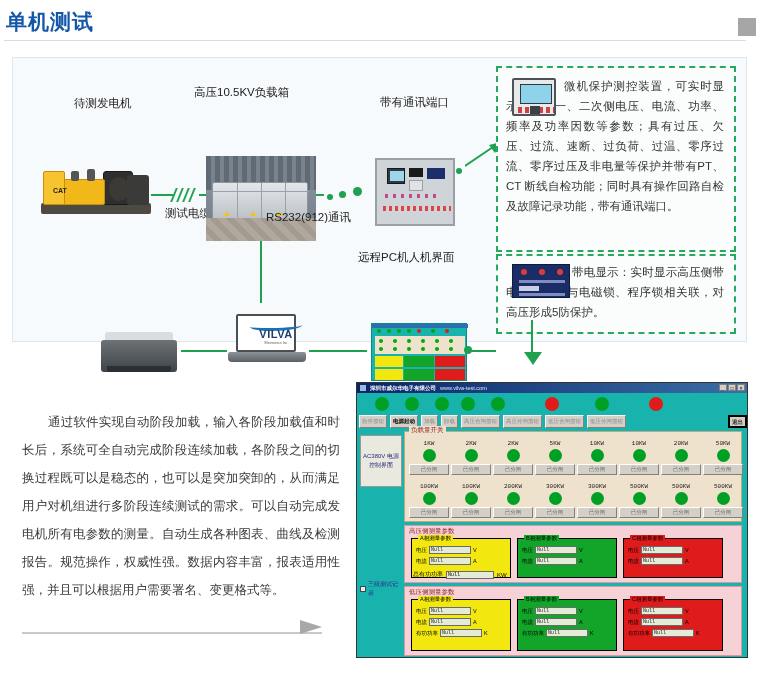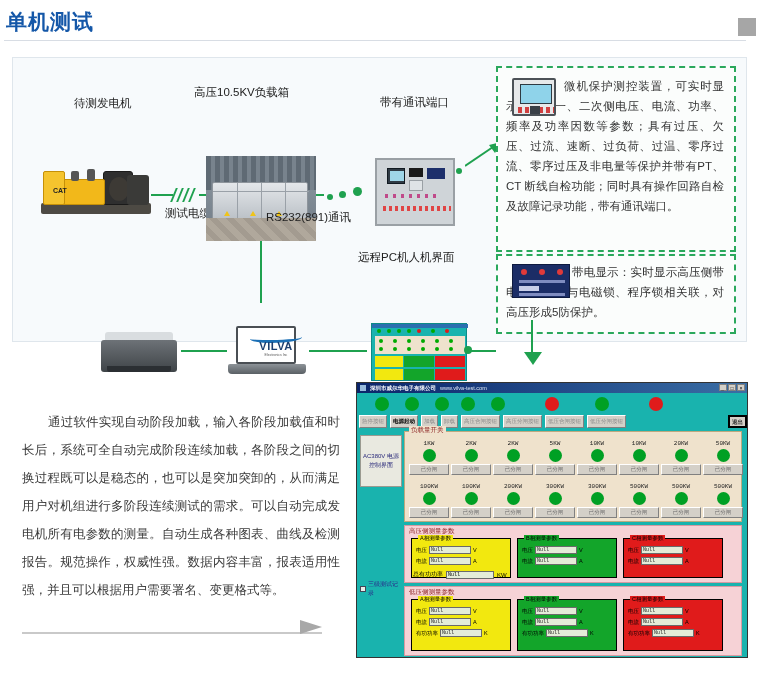--- a/index.html
+++ b/index.html
@@ -84,21 +84,21 @@
   #ctrlpanel .leds2 { position:absolute; left:8px; top:34px; width:56px; height:4px;
     background:repeating-linear-gradient(90deg,#c04a8a 0 3px,transparent 3px 8px); }
 
   
   #printer { position:absolute; left:88px; top:272px; width:76px; height:46px; }
   #printer .pb { position:absolute; left:0; top:10px; width:76px; height:32px; background:linear-gradient(#6d7277,#3f4448); border-radius:3px; }
   #printer .pt { position:absolute; left:4px; top:2px; width:68px; height:12px; background:#d9dde0; border-radius:3px 3px 0 0; }
   #printer .ptray { position:absolute; left:6px; top:36px; width:64px; height:6px; background:#2b2f33; border-radius:0 0 3px 3px;}
 
   
-  #laptop { position:absolute; left:215px; top:268px; width:78px; height:52px; }
+  #laptop { position:absolute; left:215px; top:256px; width:78px; height:52px; }
   #laptop .screen { position:absolute; left:8px; top:0; width:60px; height:38px; background:#fff; border:2px solid #4a4f54; border-radius:2px;}
   #laptop .base { position:absolute; left:0; top:38px; width:78px; height:10px; background:linear-gradient(#8d9398,#5a6065); border-radius:2px 2px 4px 4px;}
   #laptop .logo { position:absolute; left:12px; top:12px; width:52px; text-align:center; font-size:11px; font-weight:bold; color:#1b3e6f; letter-spacing:0.5px;}
   #laptop .swoosh { position:absolute; left:12px; top:5px; width:52px; height:10px; border-bottom:3px solid #1a6fb5; border-radius:0 0 60% 40%;}
   #laptop .sub { position:absolute; left:12px; top:25px; width:52px; text-align:center; font-size:3.5px; color:#555;}
 
   
   #hmi-thumb { position:absolute; left:358px; top:265px; width:96px; height:58px; background:#19b3ae; border:1px solid #0d8b87; }
   #hmi-thumb .tbar { position:absolute; left:0; top:0; width:96px; height:4px; background:#2a6fb0;}
   #hmi-thumb .dots { position:absolute; left:3px; top:5px; width:90px; height:4px;}
@@ -282,21 +282,21 @@
 
   <div style="position:absolute;left:443px;top:110px;width:6px;height:6px;border-radius:50%;background:#1fa14f"></div>
   <div style="position:absolute;left:452px;top:84px;width:36px;height:26px;">
     <svg width="36" height="26" viewBox="0 0 36 26">
         <path d="M0,24 L28,5" stroke="#1fa14f" stroke-width="2" fill="none"></path>
         <path d="M36,0 L24,3 L30,11 Z" fill="#1fa14f"></path>
       </svg>
   </div>
 
   <div class="gline v" style="left:247px; top:183px; height:62px;"></div>
-  <div class="dlabel" style="left:253px; top:152px;">RS232(891)通讯</div>
+  <div class="dlabel" style="left:253px; top:152px;">RS232(912)通讯</div>
 
   <div id="printer">
     <div class="pt"></div>
       <div class="pb"></div>
       <div class="ptray"></div>
   </div>
   <div class="gline h" style="left:168px; top:292px; width:46px;"></div>
 
   <div id="laptop">
     <div class="screen">

